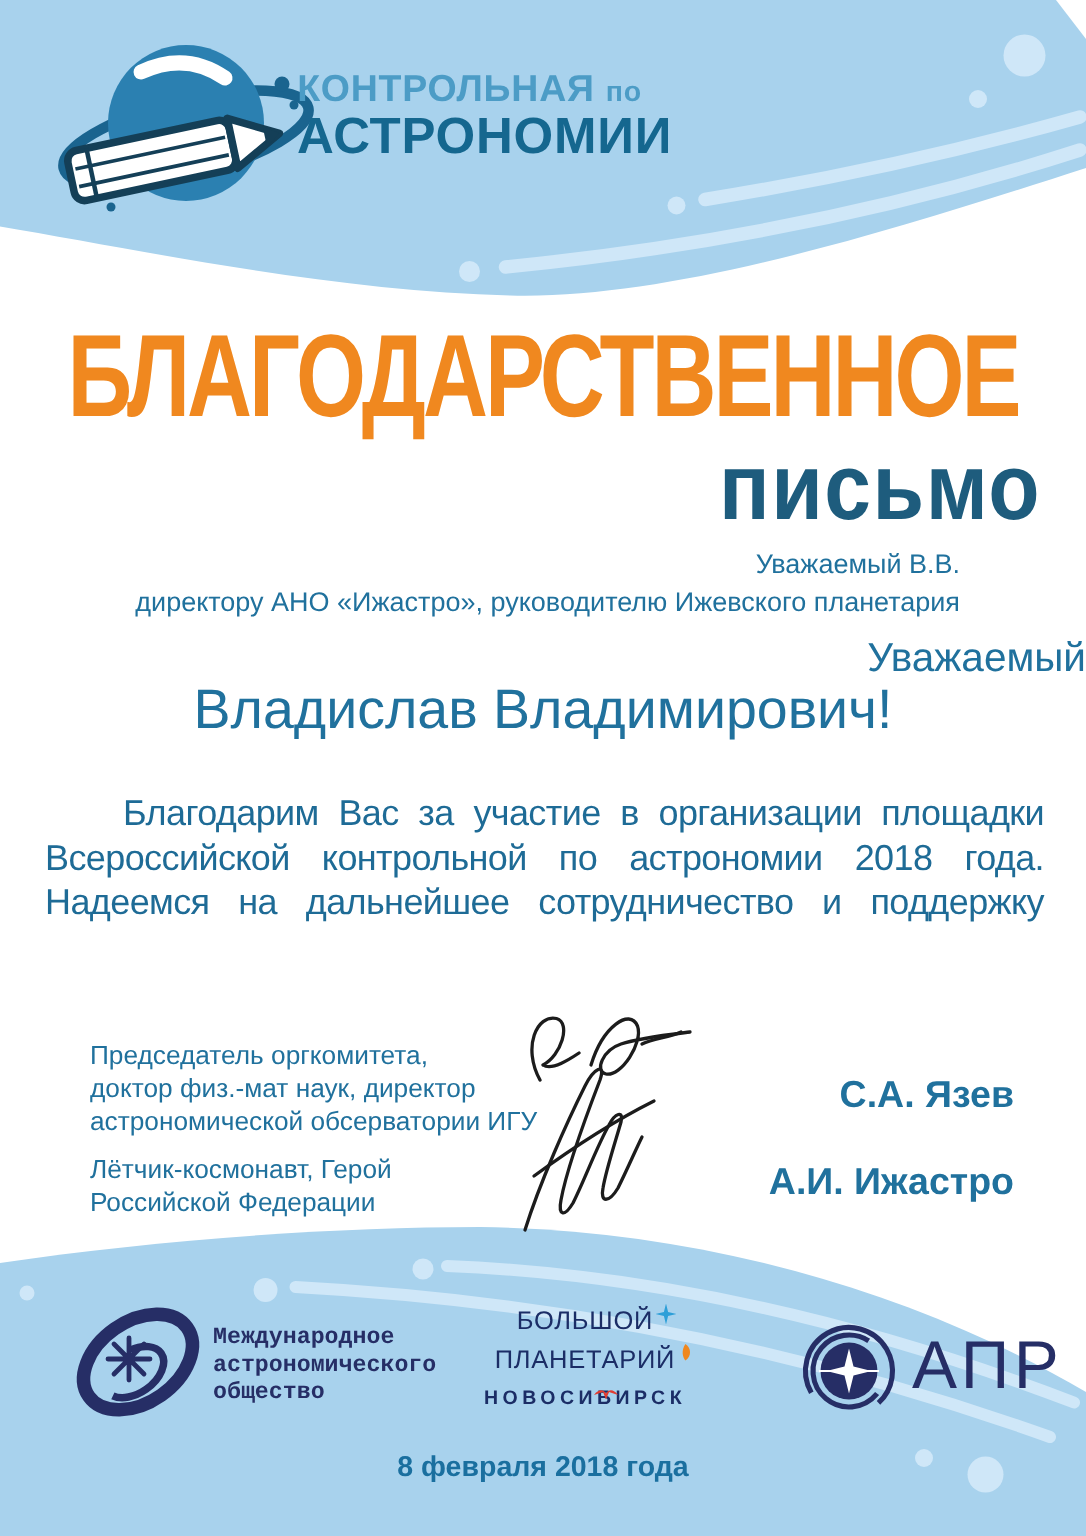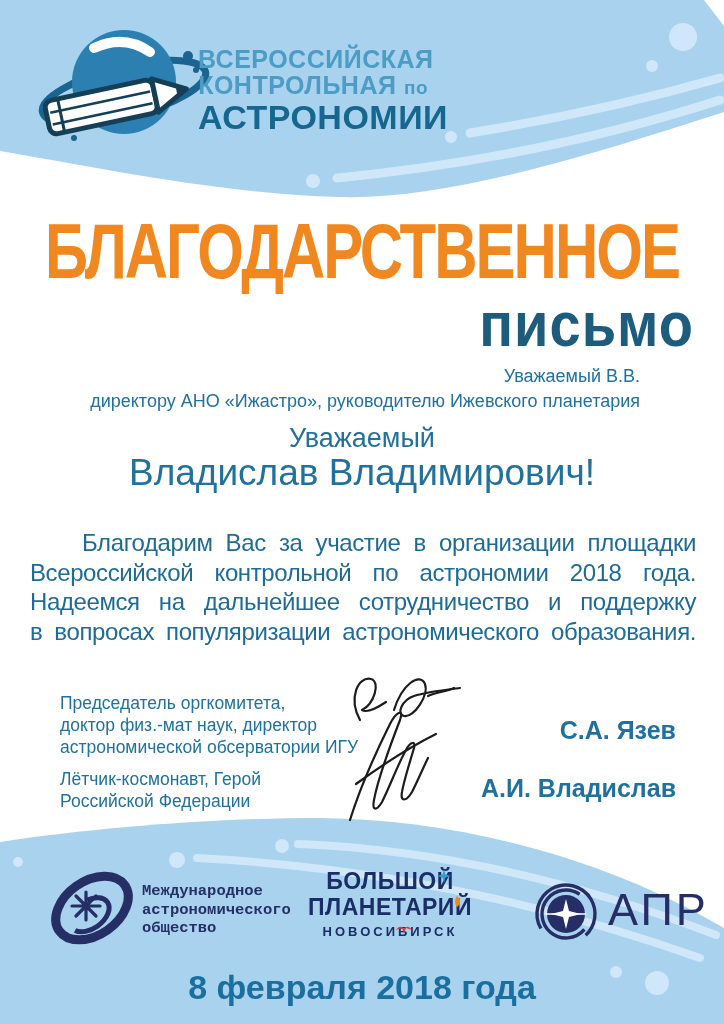--- a/index.html
+++ b/index.html
@@ -21,49 +21,49 @@
   
   .title1{left:0;right:0;top:206px;text-align:center;font-size:60px;font-weight:800;
           letter-spacing:-2px;color:#f0881f;transform:scaleY(1.30);transform-origin:50% 0;white-space:nowrap;}
   .title2{right:30px;top:288px;font-size:56px;font-weight:800;color:#1e5c7d;
           transform:scaleY(1.12);transform-origin:100% 0;letter-spacing:1px;white-space:nowrap;}
 
   
   .recipient{right:84px;top:364px;text-align:right;color:#20719d;font-size:18px;line-height:25px;}
 
   
-  .salutation{left:0;right:0;top:423px;text-align:center;font-size:27px;color:#20719d;}
+  .salutation{left:0;right:0;top:423px;text-align:right;font-size:27px;color:#20719d;}
   .addressee{left:0;right:0;top:452px;text-align:center;font-size:37px;color:#20719d;}
 
   
   .body-text{left:30px;right:28px;top:528px;color:#1e6b96;font-size:24px;line-height:29.5px;letter-spacing:-.4px;}
   .body-text .jl{text-align:justify;text-align-last:justify;}
   .body-text .jl.first{text-indent:52px;}
 
   
   .sig-title{left:60px;color:#20719d;font-size:17.5px;line-height:22px;}
   .sig-t1{top:692px;}
   .sig-t2{top:768px;}
   .sig-name{right:48px;text-align:right;color:#20719d;font-size:25px;font-weight:bold;}
   .sig-n1{top:716px;}
   .sig-n2{top:774px;}
   .autographs{left:328px;top:662px;}
 
   
   .mao-logo{left:42px;top:856px;}
   .mao-text{left:142px;top:882px;font-size:15.5px;line-height:18.5px;font-weight:700;color:#262e66;font-family:Liberation Mono, monospace;}
   .plan-block{left:293px;top:868px;width:194px;text-align:center;color:#1b2d66;}
-  .plan-block .p1,.plan-block .p2{font-size:23px;font-weight:700;line-height:26px;letter-spacing:.5px;}
+  .plan-block .p1,.plan-block .p2{font-size:17px;font-weight:400;line-height:26px;letter-spacing:.5px;}
   .plan-block .p3{font-size:13px;font-weight:700;letter-spacing:3px;margin-top:4px;}
   .plan-star{left:437px;top:869px;}
   .plan-drop{left:452px;top:896px;}
   .plan-bird{left:396px;top:924px;}
   .apr-logo{left:532px;top:880px;}
   .apr-text{left:608px;top:884px;font-size:45px;font-weight:500;letter-spacing:3px;color:#262e66;}
-  .date-line{left:0;right:0;top:968px;text-align:center;font-size:34px;font-weight:700;color:#1a6f9f;}
+  .date-line{left:0;right:0;top:968px;text-align:center;font-size:19px;font-weight:700;color:#1a6f9f;}
 </style>
 </head>
 <body>
 
 <div class="page">
 
   <svg class="bg" width="724" height="1024" viewBox="0 0 724 1024">
 
     <path d="M0,0 H724 V112 C600,152 450,200 340,197 C220,194 90,166 0,151 Z" fill="#a8d2ed"></path>
     <polygon points="704,0 724,0 724,26" fill="#ffffff"></polygon>
@@ -98,41 +98,39 @@
     <g transform="rotate(-12 84 86)">
       <rect x="10" y="68" width="110" height="34" rx="7" fill="#ffffff" stroke="#143f57" stroke-width="5"></rect>
       <path d="M120,68 L152,85 L120,102 Z" fill="#ffffff" stroke="#143f57" stroke-width="5" stroke-linejoin="round"></path>
       <path d="M142,78 L152,85 L142,92 Z" fill="#143f57"></path>
       <path d="M14,80 H116 M14,92 H116" stroke="#143f57" stroke-width="2.5"></path>
       <path d="M24,68 V102" stroke="#143f57" stroke-width="3"></path>
     </g>
   </svg>
 
   <div class="layer logo-text">
-    <div class="l1">ВСЕРОССИЙСКАЯ</div>
     <div class="l2"><span>КОНТРОЛЬНАЯ</span> <span class="po">по</span></div>
     <div class="l3">АСТРОНОМИИ</div>
   </div>
 
   <div class="layer title1">БЛАГОДАРСТВЕННОЕ</div>
   <div class="layer title2">письмо</div>
 
   <div class="layer recipient">
     <div>Уважаемый В.В.</div>
     <div>директору АНО «Ижастро», руководителю Ижевского планетария</div>
   </div>
 
   <div class="layer salutation">Уважаемый</div>
   <div class="layer addressee">Владислав Владимирович!</div>
 
   <div class="layer body-text">
     <div class="jl first">Благодарим Вас за участие в организации площадки</div>
     <div class="jl">Всероссийской контрольной по астрономии 2018 года.</div>
     <div class="jl">Надеемся на дальнейшее сотрудничество и поддержку</div>
-    <div class="jl">в вопросах популяризации астрономического образования.</div>
   </div>
 
   <div class="layer sig-title sig-t1">
     <div>Председатель оргкомитета,</div>
     <div>доктор физ.-мат наук, директор</div>
     <div>астрономической обсерватории ИГУ</div>
   </div>
   <div class="layer sig-title sig-t2">
     <div>Лётчик-космонавт, Герой</div>
     <div>Российской Федерации</div>
@@ -142,21 +140,21 @@
     <g fill="none" stroke="#1c1c1c" stroke-width="2.2" stroke-linecap="round">
       <path d="M32,58 C20,36 30,14 43,17 C53,20 46,42 34,48 M34,48 C40,52 52,44 58,40"></path>
       <path d="M66,48 C74,22 92,10 97,22 C101,33 86,56 76,54 C68,52 74,38 86,34 C98,30 116,28 132,26"></path>
       <path d="M100,34 C108,30 118,30 126,26"></path>
       <path d="M22,158 C32,126 50,86 62,62 C68,50 76,46 72,58 C62,84 50,116 46,138 C44,148 48,150 54,140 C62,124 70,102 78,88 C82,80 88,78 86,86 C82,100 76,118 74,130 C72,140 78,140 84,130 C90,118 96,104 100,96"></path>
       <path d="M28,122 C50,106 80,86 108,72"></path>
     </g>
   </svg>
 
   <div class="layer sig-name sig-n1">С.А. Язев</div>
-  <div class="layer sig-name sig-n2">А.И. Владислав</div>
+  <div class="layer sig-name sig-n2">А.И. Ижастро</div>
 
   <svg class="layer mao-logo" width="100" height="104" viewBox="0 0 100 104">
     <g transform="rotate(-35 50 52)">
       <ellipse cx="50" cy="52" rx="40" ry="27" fill="none" stroke="#262e66" stroke-width="9"></ellipse>
       <ellipse cx="44" cy="56" rx="22" ry="14" fill="none" stroke="#262e66" stroke-width="5" stroke-dasharray="52 40"></ellipse>
     </g>
     <g stroke="#262e66" stroke-width="3.2" stroke-linecap="round">
       <path d="M44,36 V64 M30,50 H58 M34,40 L54,60 M54,40 L34,60"></path>
     </g>
   </svg>

